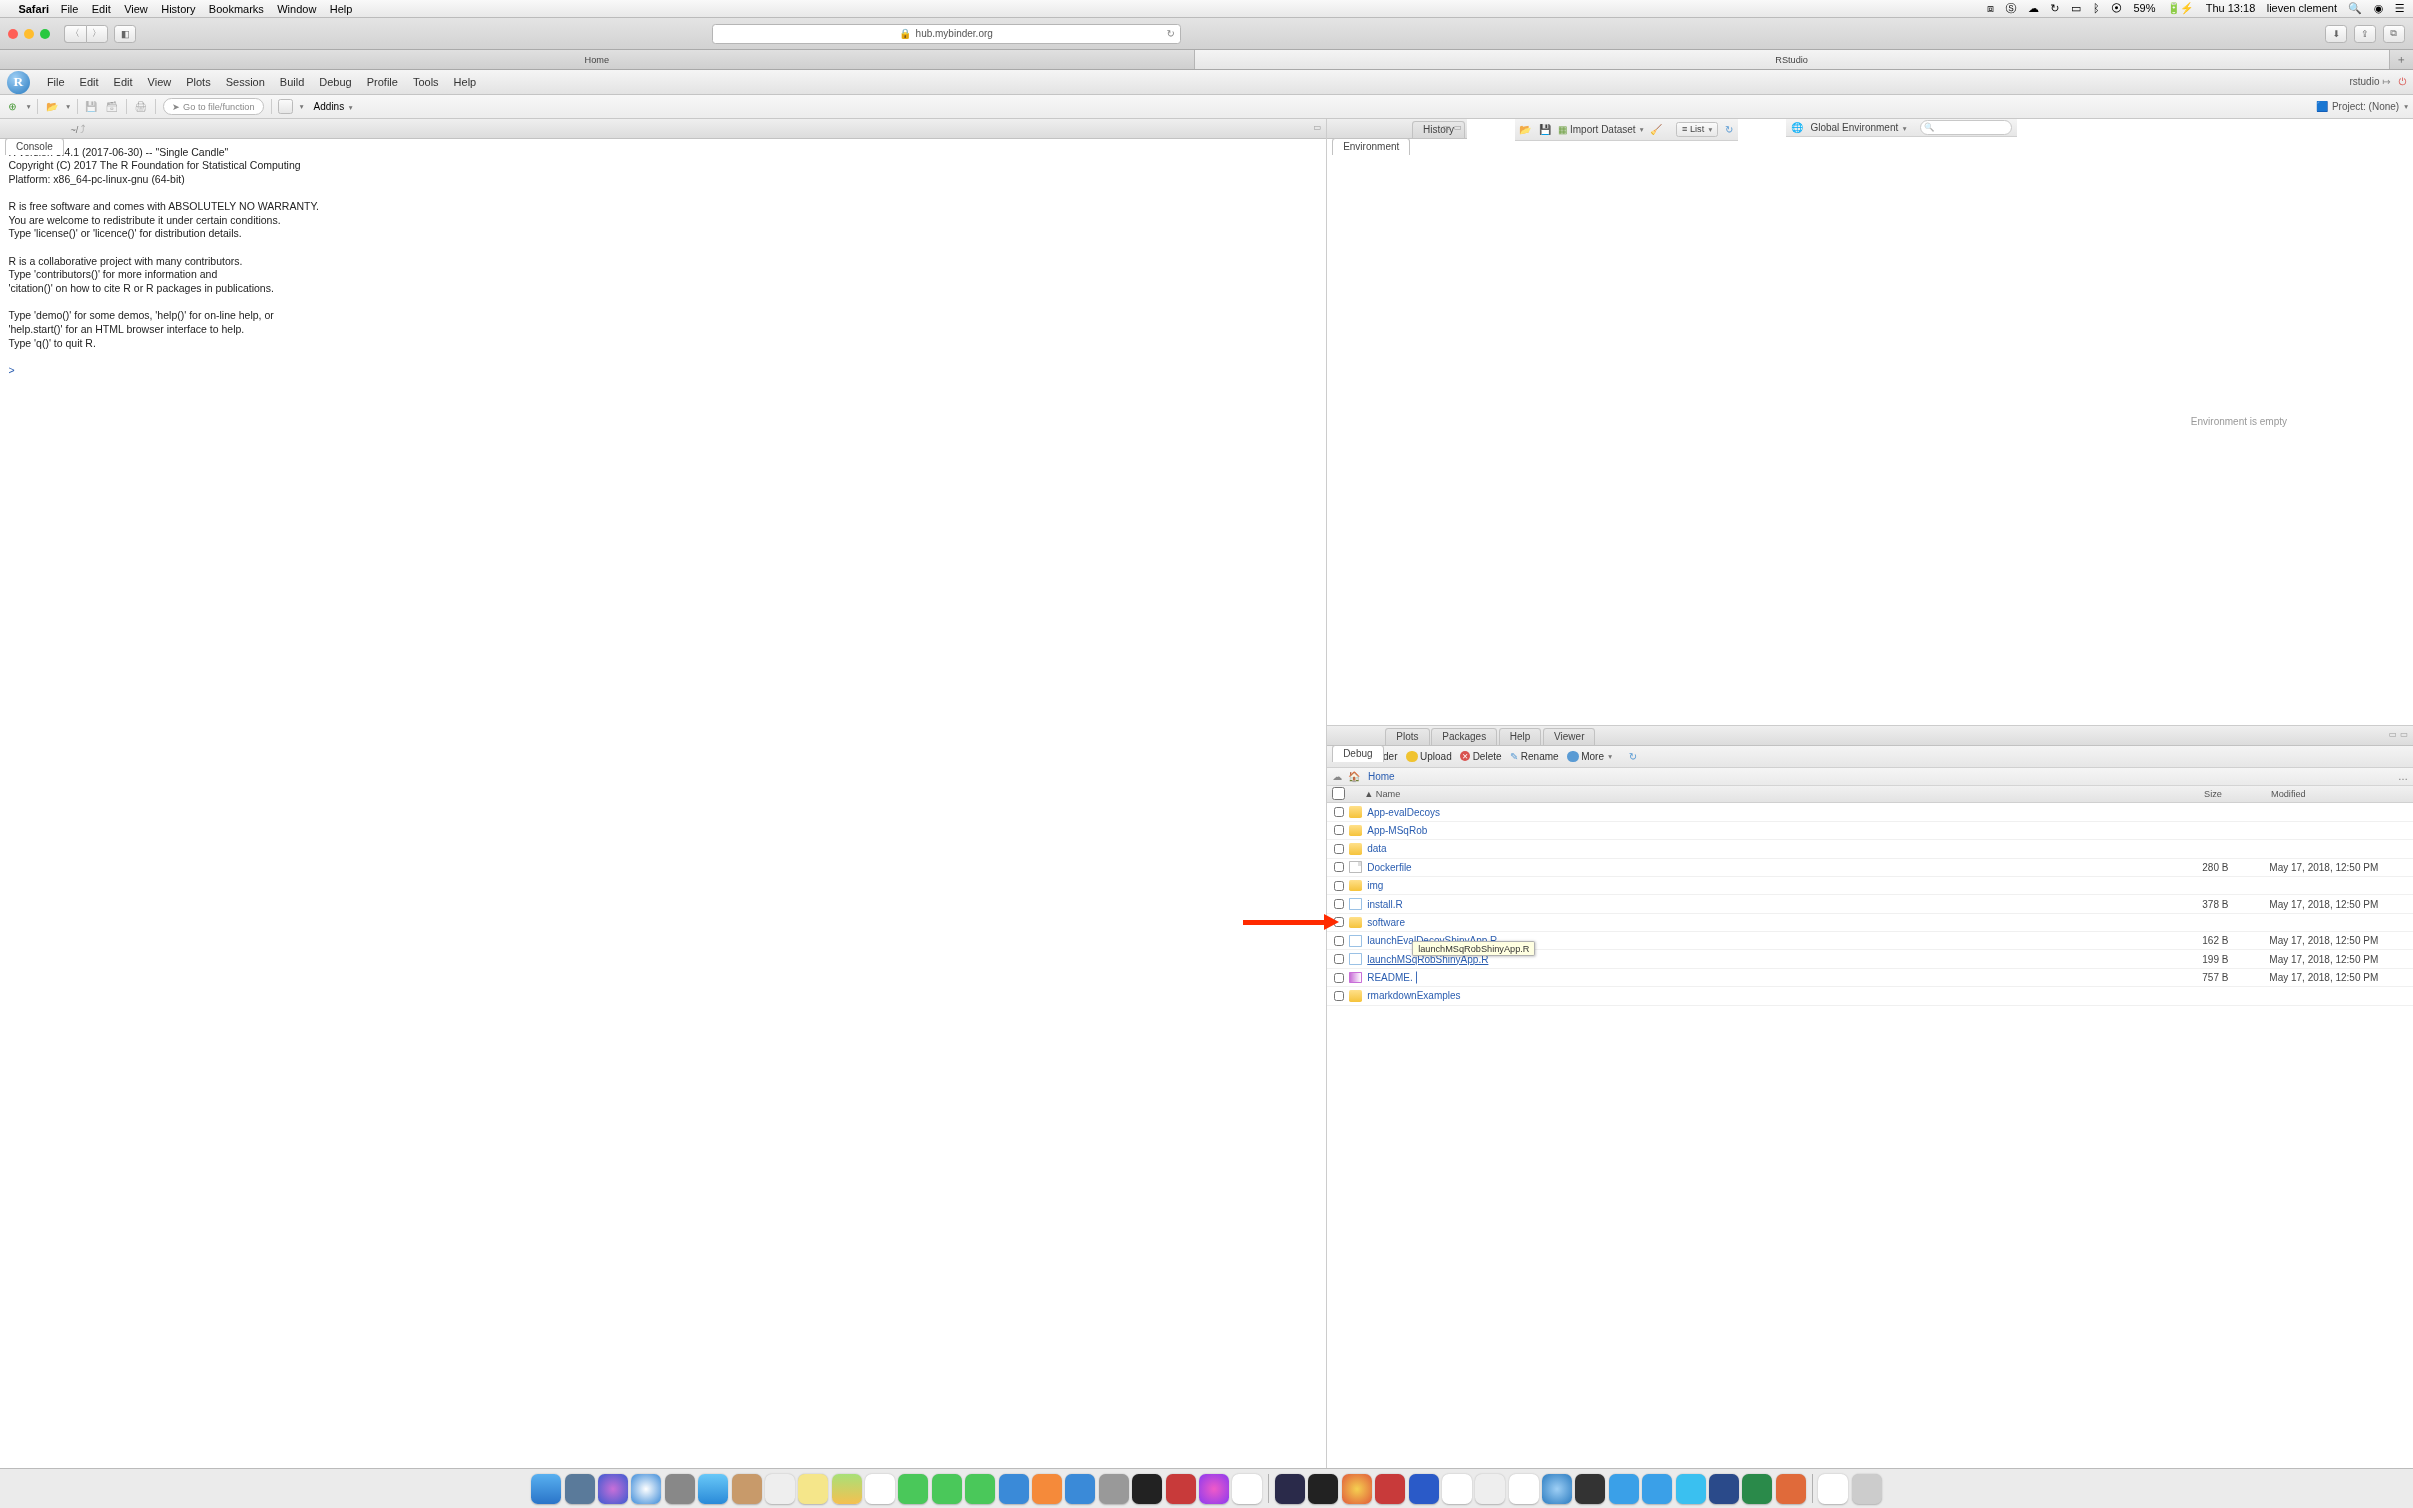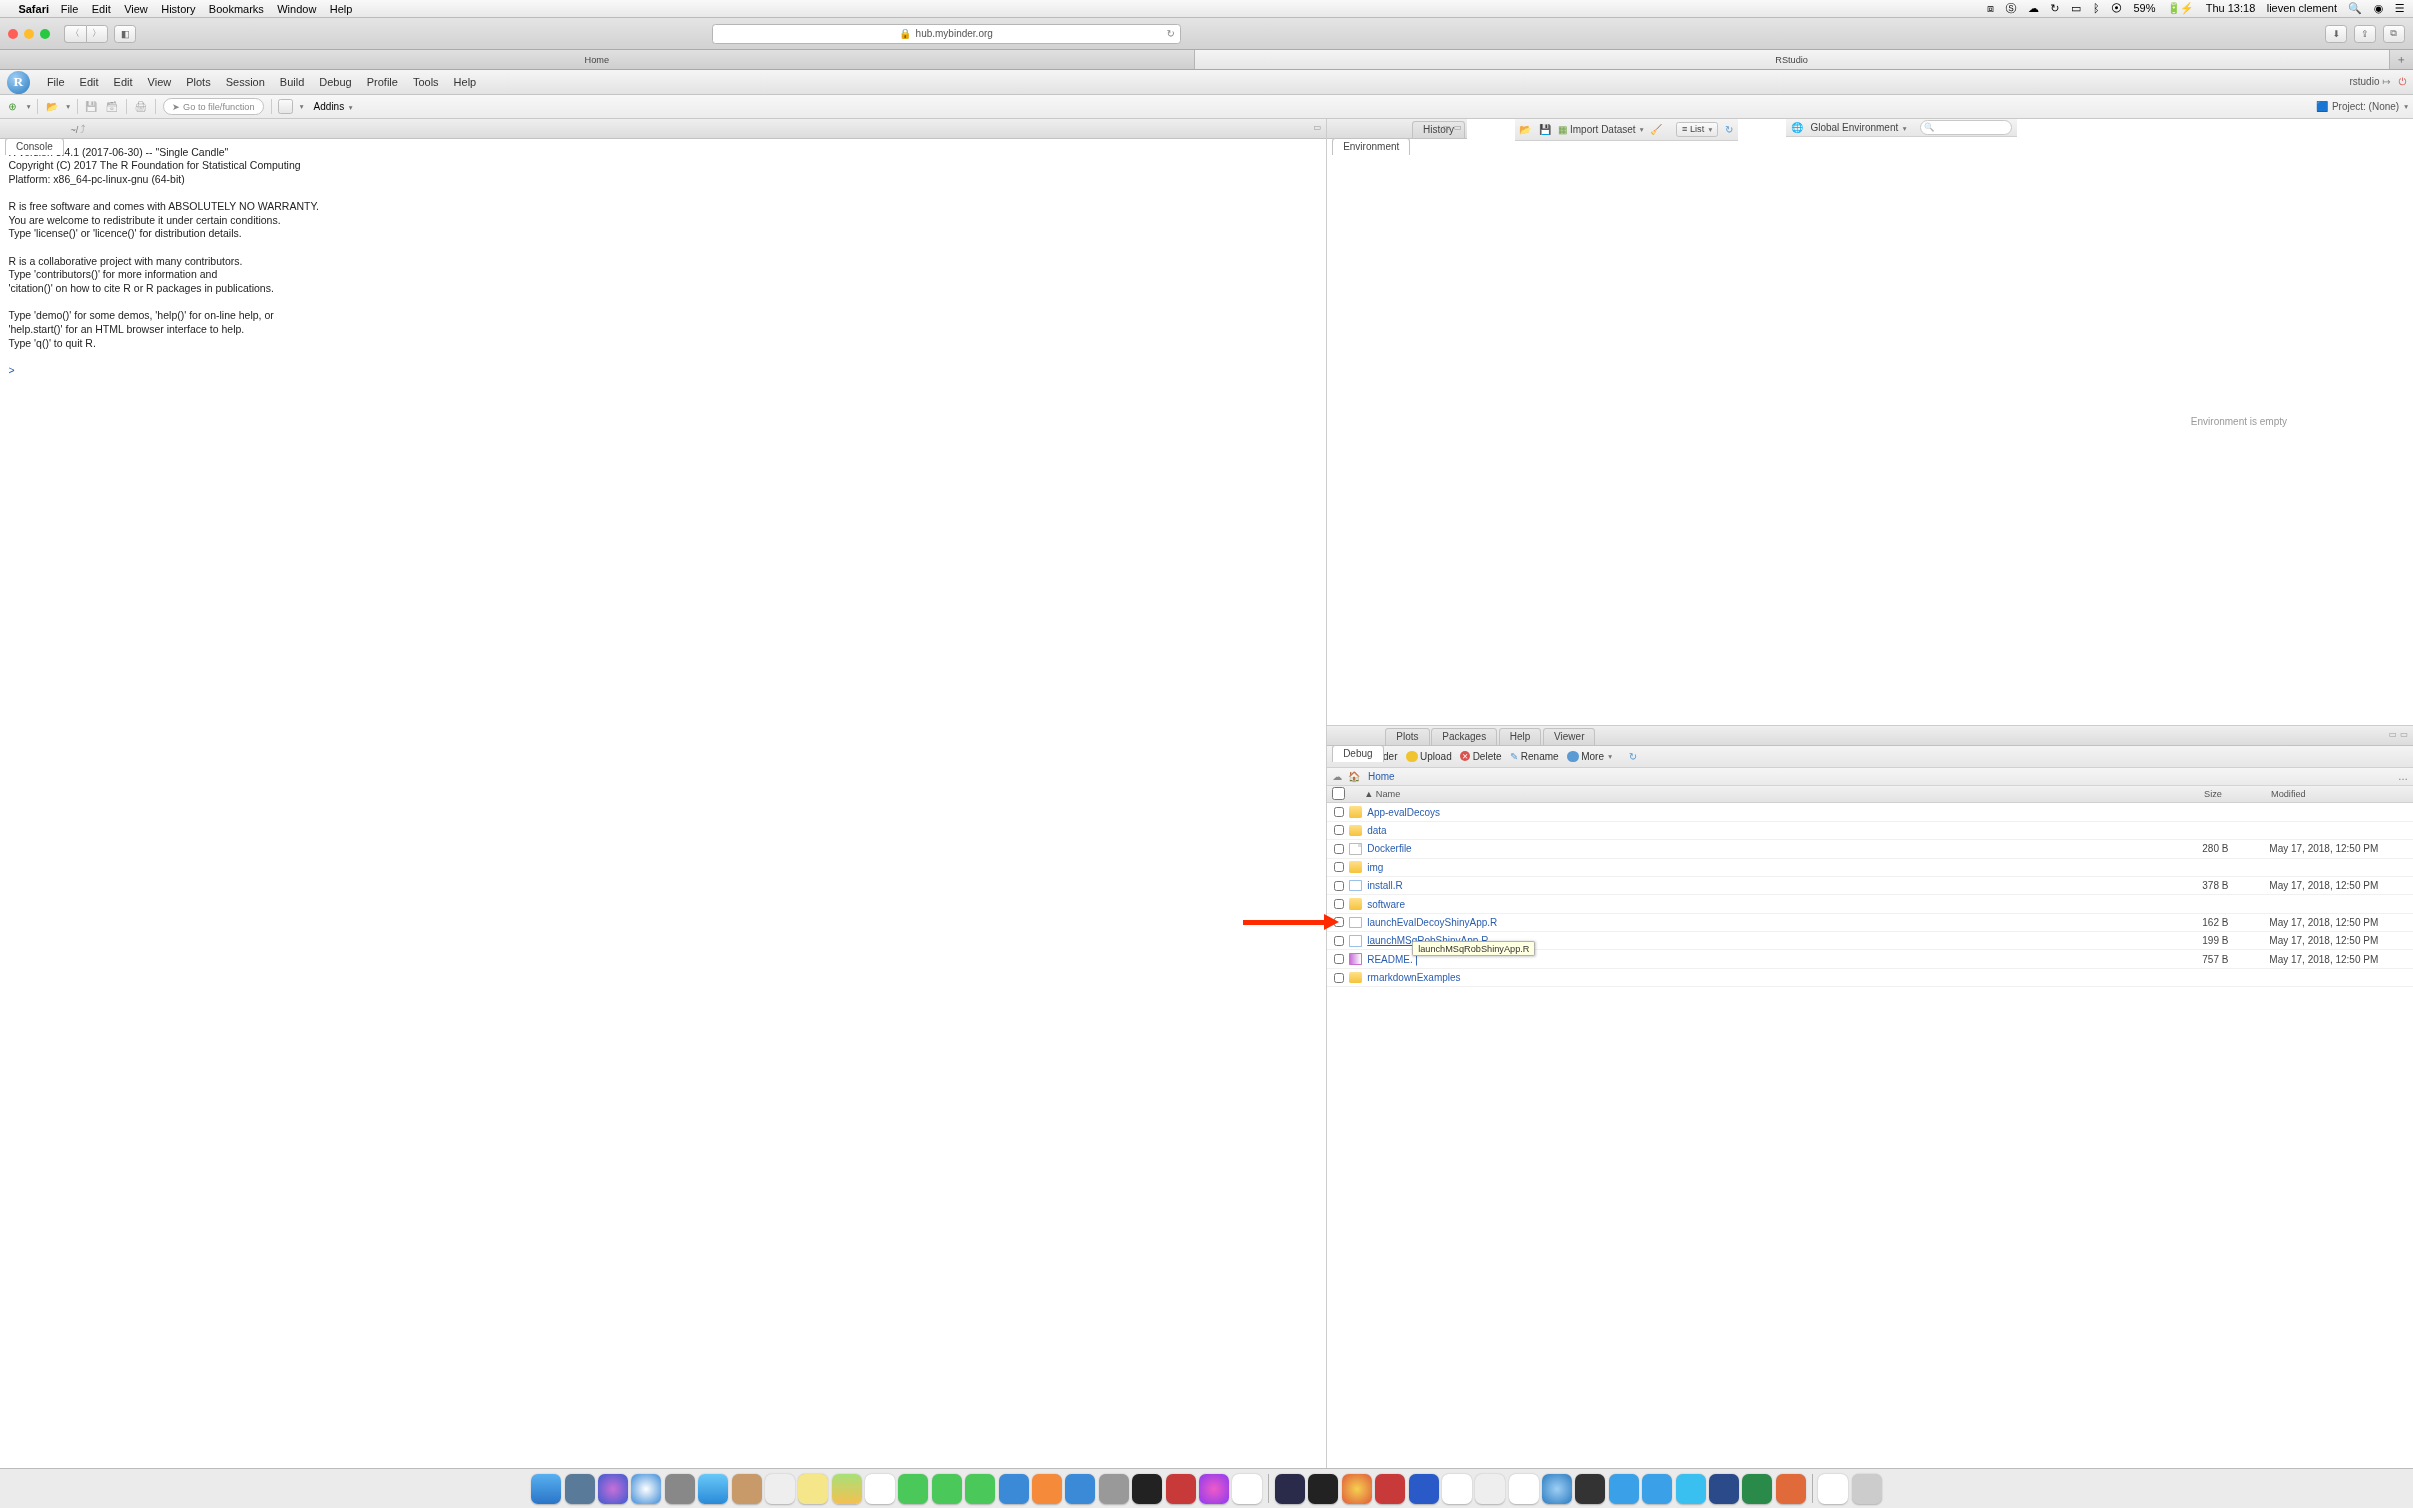--- a/index.html
+++ b/index.html
@@ -345,20 +345,31 @@
           <div class="col-mod">Modified</div>
         </div>
         <div class="file-list" id="file-list">
             <div class="frow">
               <div class="cb">
                 <input type="checkbox" style="">
               </div>
               <div class="fname">
                 <span class="fico fico-folder"></span>
                 <span>App-evalDecoys</span>
+              </div>
+              <div class="fsize"></div>
+              <div class="fmod"></div>
+            </div>
+            <div class="frow">
+              <div class="cb">
+                <input type="checkbox" style="">
+              </div>
+              <div class="fname">
+                <span class="fico fico-folder"></span>
+                <span>App-MSqRob</span>
               </div>
               <div class="fsize"></div>
               <div class="fmod"></div>
             </div>
             <div class="frow">
               <div class="cb">
                 <input type="checkbox" style="">
               </div>
               <div class="fname">
                 <span class="fico fico-folder"></span>

